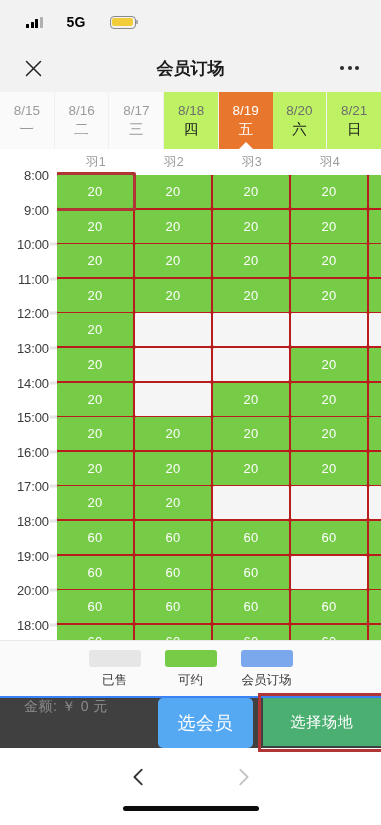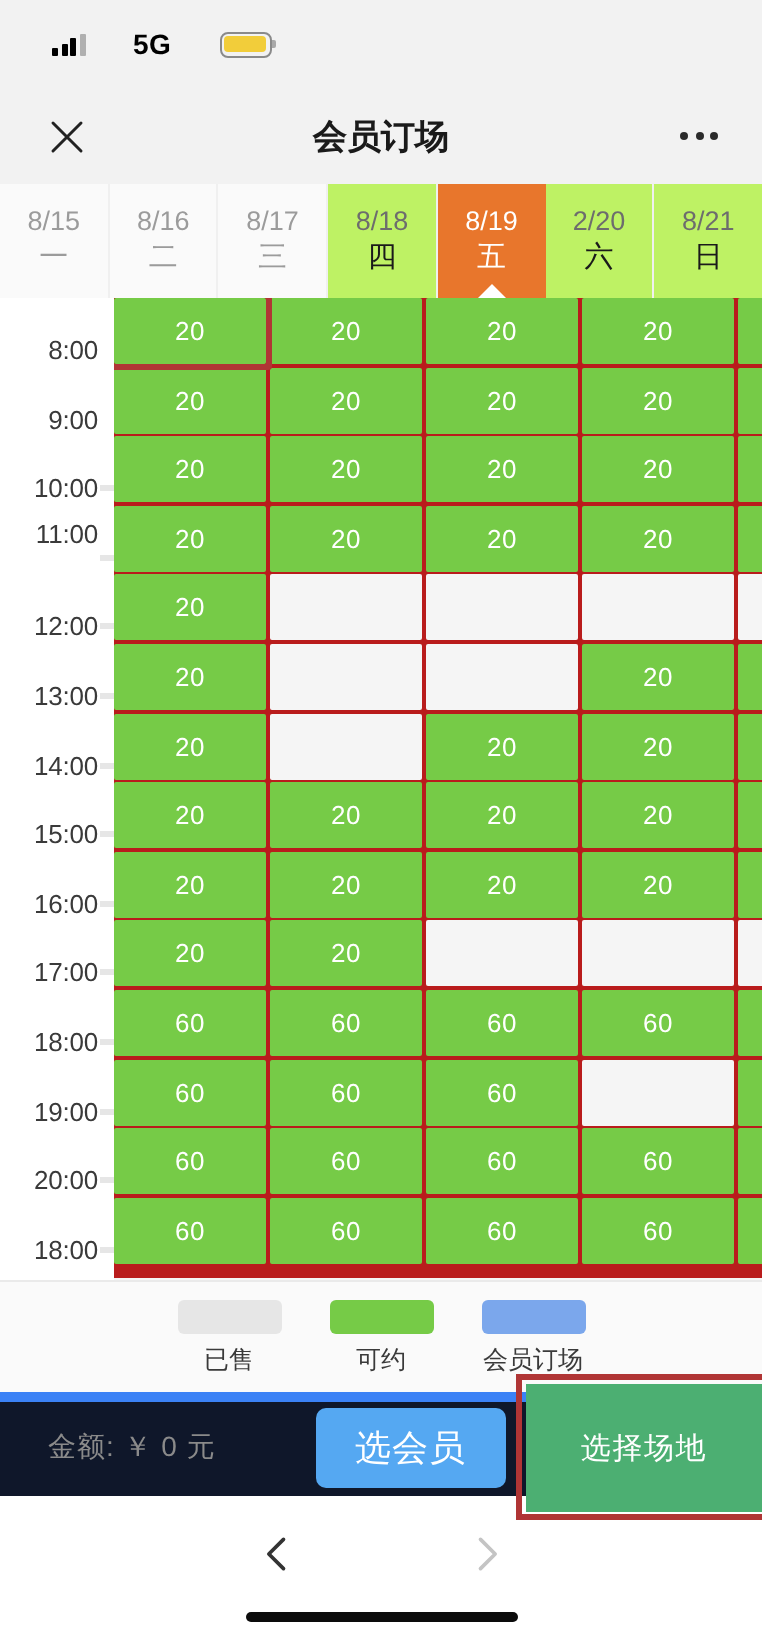--- a/index.html
+++ b/index.html
@@ -100,32 +100,32 @@
   .legend {
     flex:0 0 56px; height:56px; background:#fafafa; border-top:1px solid #eaeaea;
     display:flex; align-items:center; justify-content:center; gap:24px; padding-top:2px;
   }
   .lg { display:flex; flex-direction:column; align-items:center; gap:5px; }
   .lg .sw { width:52px; height:17px; border-radius:3px; }
   .lg .lb { font-size:12.5px; color:#3a3a3a; }
 
   
   .actionbar {
-    flex:0 0 52px; height:52px; background:#0f172a; border-top:5px solid #3b82f6;
-    display:flex; align-items:center; position:relative;
+    flex:0 0 52px; height:52px; background:#404040; border-top:2px solid #3b82f6;
+    display:flex; position:relative;
   }
   .amount { font-size:14px; color:#8a8a8a; margin-left:24px; letter-spacing:.5px; white-space:nowrap; }
   .btn-member {
     margin-left:auto; margin-right:10px;
     background:#55a8f2; color:#ffffff; font-size:18px;
     padding:8px 20px; border-radius:5px; border:none; cursor:pointer;
     font-family:inherit; letter-spacing:.5px;
   }
   .btn-book {
-    width:118px; height:64px; background:#4caf72; color:#ffffff;
+    width:118px; height:48px; background:#4caf72; color:#ffffff;
     font-size:15px; border:none; cursor:pointer; font-family:inherit;
     display:flex; align-items:center; justify-content:center; letter-spacing:.8px;
   }
   .btn-book-wrap { position:relative; }
   .btn-book-wrap .hl {
     position:absolute; inset:-5px -4px -4px -5px; border:3px solid #b03535; pointer-events:none;
   }
 
   
   .pagenav {
@@ -185,36 +185,36 @@
       </div>
       <div class="datetab enabled">
         <span class="d-num">8/18</span>
         <span class="d-wk">四</span>
       </div>
       <div class="datetab active">
         <span class="d-num">8/19</span>
         <span class="d-wk">五</span>
       </div>
       <div class="datetab enabled">
-        <span class="d-num">2/20</span>
+        <span class="d-num">8/20</span>
         <span class="d-wk">六</span>
       </div>
       <div class="datetab enabled">
         <span class="d-num">8/21</span>
         <span class="d-wk">日</span>
       </div>
     </div>
 
   <div class="schedule">
     <div class="timecol">
         <div class="tick" style="top: 26px;">8:00</div>
         <div class="tick" style="top: 60.6px;">9:00</div>
         <div class="tick" style="top: 95.2px;">10:00</div>
         <div class="tickmark" style="top: 95.2px;"></div>
-        <div class="tick" style="top: 118px;">11:00</div>
+        <div class="tick" style="top: 130px;">11:00</div>
         <div class="tickmark" style="top: 129.8px;"></div>
         <div class="tick" style="top: 164.4px;">12:00</div>
         <div class="tickmark" style="top: 164.4px;"></div>
         <div class="tick" style="top: 199px;">13:00</div>
         <div class="tickmark" style="top: 199px;"></div>
         <div class="tick" style="top: 233.6px;">14:00</div>
         <div class="tickmark" style="top: 233.6px;"></div>
         <div class="tick" style="top: 268.2px;">15:00</div>
         <div class="tickmark" style="top: 268.2px;"></div>
         <div class="tick" style="top: 302.8px;">16:00</div>
@@ -224,20 +224,26 @@
         <div class="tick" style="top: 372px;">18:00</div>
         <div class="tickmark" style="top: 372px;"></div>
         <div class="tick" style="top: 406.6px;">19:00</div>
         <div class="tickmark" style="top: 406.6px;"></div>
         <div class="tick" style="top: 441.2px;">20:00</div>
         <div class="tickmark" style="top: 441.2px;"></div>
         <div class="tick" style="top: 475.8px;">18:00</div>
         <div class="tickmark" style="top: 475.8px;"></div>
       </div>
     <div class="gridwrap">
+      <div class="courthead">
+          <div class="ch">羽1</div>
+          <div class="ch">羽2</div>
+          <div class="ch">羽3</div>
+          <div class="ch">羽4</div>
+        </div>
       <div class="gridbody" style="height: 490.4px;">
           <div class="gcol" style="left: 0px;">
             <div class="cell avail" style="top: 0px;">20</div>
             <div class="cell avail" style="top: 34.6px;">20</div>
             <div class="cell avail" style="top: 69.2px;">20</div>
             <div class="cell avail" style="top: 103.8px;">20</div>
             <div class="cell avail" style="top: 138.4px;">20</div>
             <div class="cell avail" style="top: 173px;">20</div>
             <div class="cell avail" style="top: 207.6px;">20</div>
             <div class="cell avail" style="top: 242.2px;">20</div>

